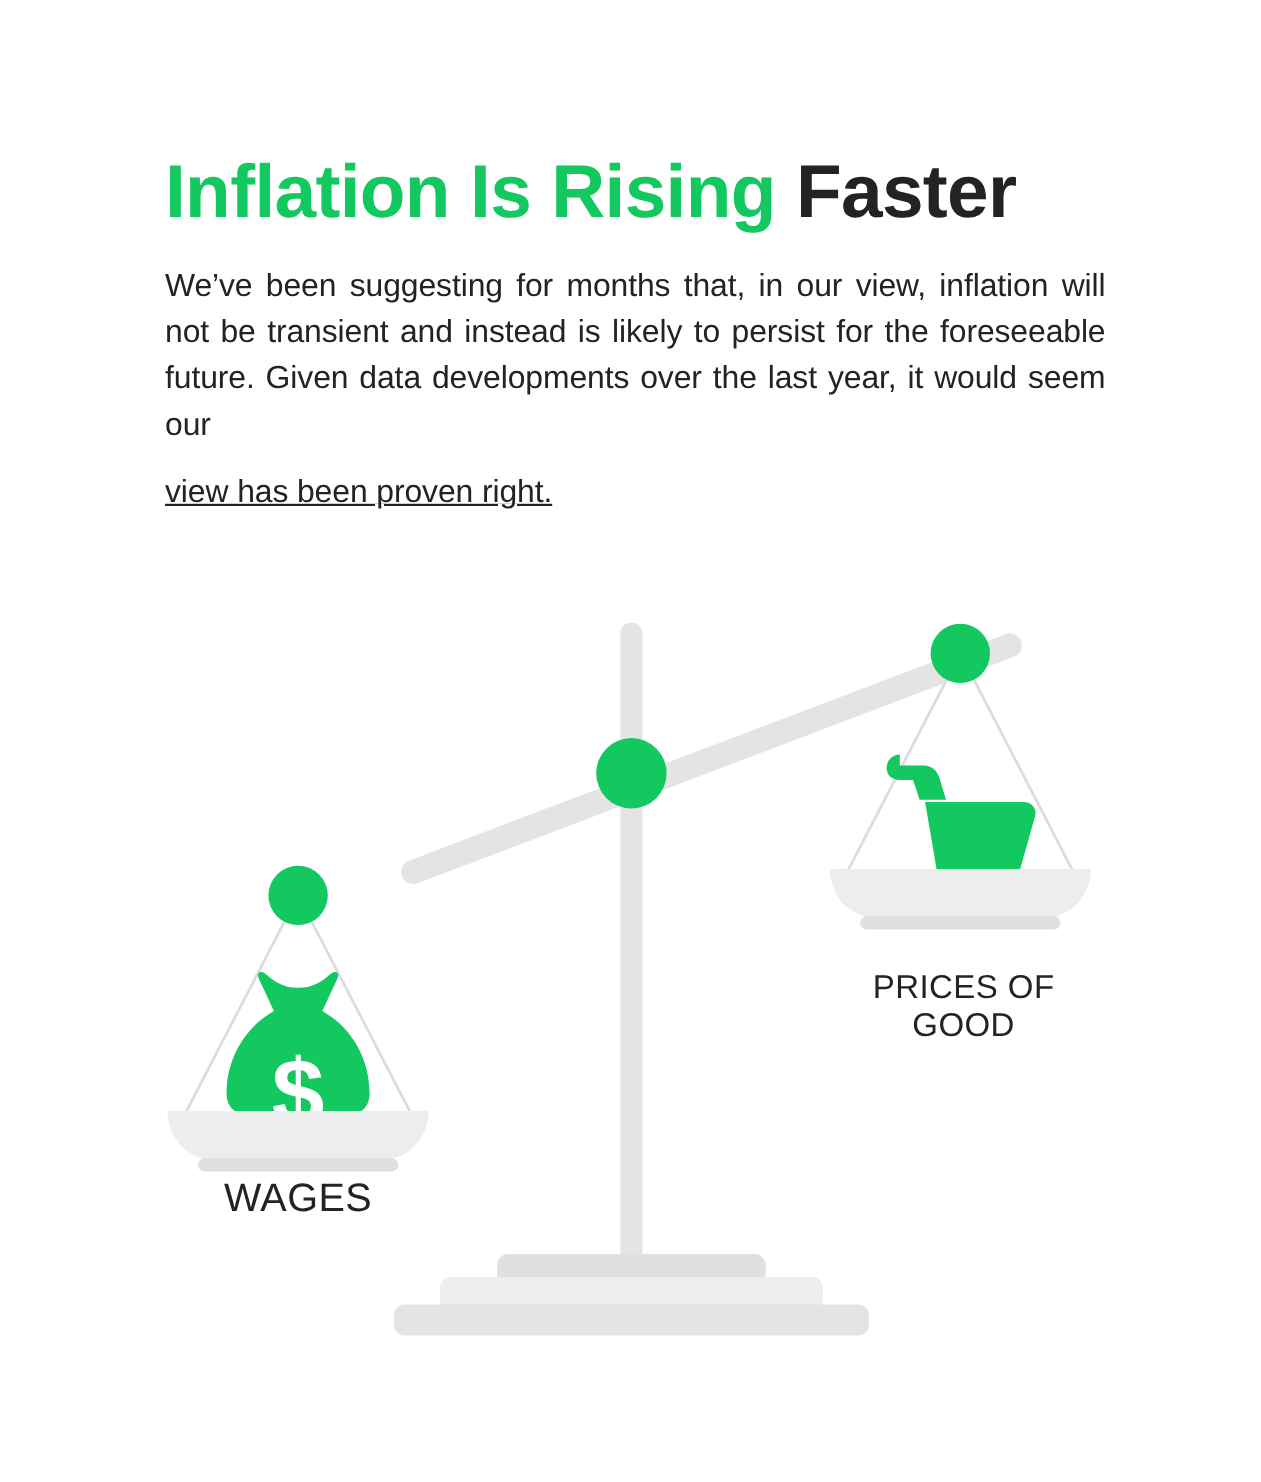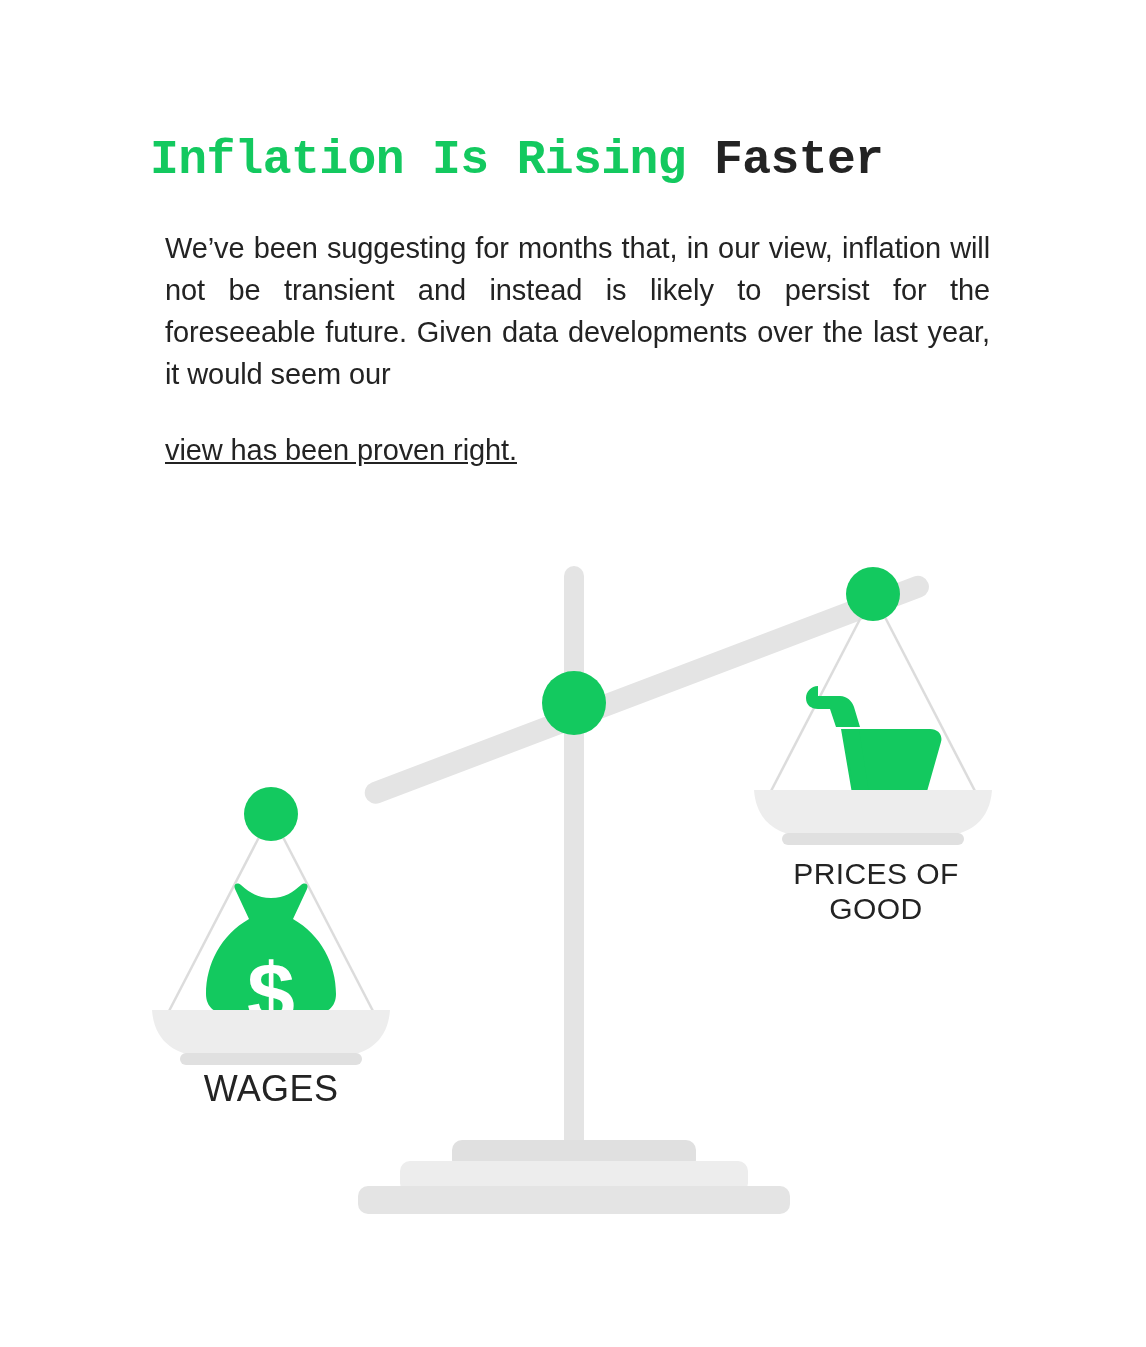--- a/index.html
+++ b/index.html
@@ -25,33 +25,33 @@
   
   .text-block {
     position: absolute;
     left: 150px;
     top: 128px;
     width: 855px;
   }
 
   .headline {
     margin: 0;
-    font-family: Liberation Mono, monospace;
-    font-size: 48px;
+    font-family: Liberation Sans, sans-serif;
+    font-size: 68px;
     line-height: 1.36;
     font-weight: 700;
     letter-spacing: -0.6px;
     color: #232323;
   }
   .headline .hl-accent {
     color: #13C95F;
   }
 
   .subcopy {
-    margin: 15px;
+    margin: 0;
     padding-top: 20px;
     font-family: "Liberation Sans", sans-serif;
     font-size: 29px;
     line-height: 1.44;
     font-weight: 400;
     color: #232323;
     text-align: justify;
     letter-spacing: -0.1px;
   }
   .subcopy-last {
@@ -83,21 +83,21 @@
     line-height: 1.18;
   }
   .label-wages {
     left: 130px;
     top: 1068px;
     width: 282px;
     font-size: 36px;
   }
   .label-prices {
     left: 735px;
-    top: 856px;
+    top: 880px;
     width: 282px;
     font-size: 30px;
   }
 </style>
 </head>
 <body>
 
 <div class="page">
 
   <div class="text-block">

